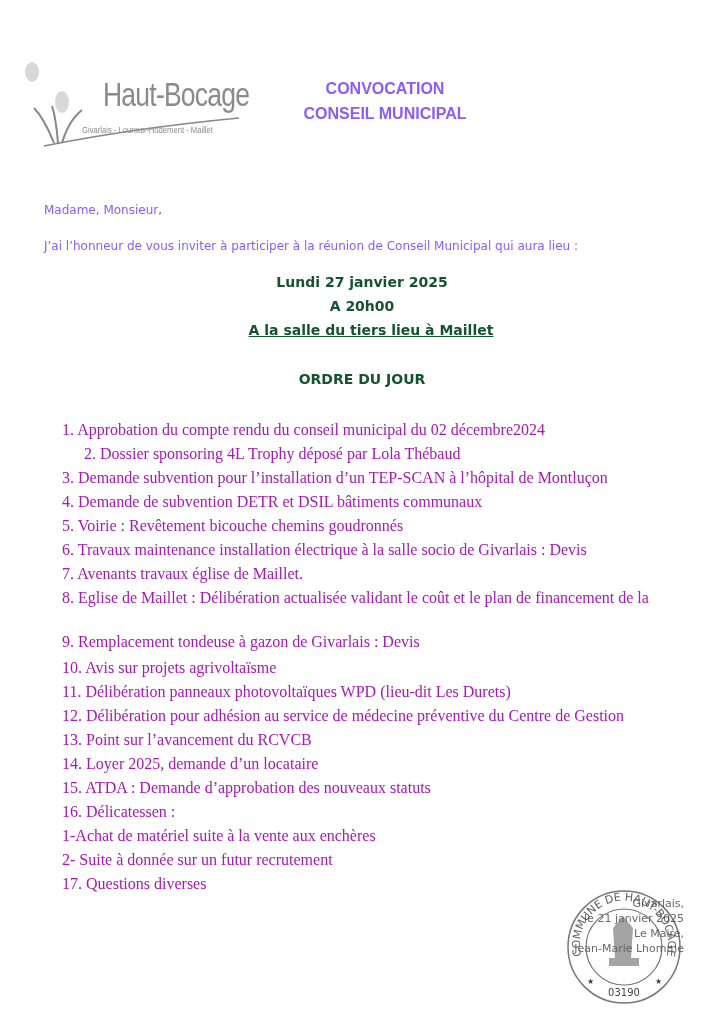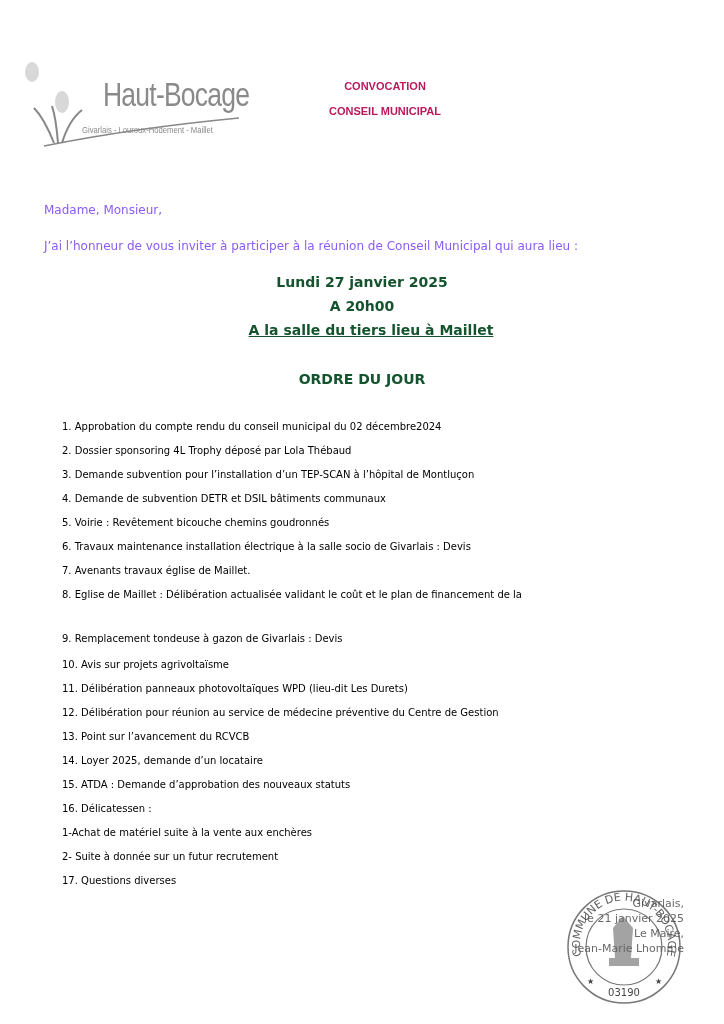--- a/index.html
+++ b/index.html
@@ -11,36 +11,36 @@
   #logo { left: 14px; top: 58px; width: 230px; height: 92px; }
   #logo-title { left: 103px; top: 75px; font-family: "Liberation Sans", sans-serif;
     font-size: 34px; color: #8a8a8a; letter-spacing: -1px; transform: scaleX(0.78);
     transform-origin: left top; white-space: nowrap; font-weight: normal; }
   #logo-sub { left: 82px; top: 125px; font-family: "Liberation Sans", sans-serif;
     font-size: 9px; color: #8a8a8a; white-space: nowrap; transform: scaleX(0.85);
     transform-origin: left top; }
 
   
   .hdr { left: 250px; width: 270px; text-align: center; font-family: "Liberation Sans", sans-serif;
-    font-weight: bold; font-size: 11px; color: #be185d; }
+    font-weight: bold; font-size: 16px; color: #8b5cf6; }
   #hdr1 { top: 80px; }
   #hdr2 { top: 105px; }
 
   .txt { font-size: 12px; color: #8b5cf6; white-space: nowrap; }
   #salutation { left: 44px; top: 203px; }
   #intro { left: 44px; top: 239px; }
 
   .center { left: 0; width: 724px; text-align: center; font-weight: bold; font-size: 14px; color: #14532d; }
   #date { top: 274px; }
   #time { top: 298px; }
   #place { top: 322px; }
   #place span { text-decoration: underline; margin-left: 18px; }
   #agenda-title { top: 371px; font-size: 14px; }
 
-  .item { position: absolute; left: 62px; font-size: 10px; color: #000000; white-space: nowrap; }
+  .item { position: absolute; left: 62px; font-size: 16px; color: #a21caf; white-space: nowrap; font-family: Liberation Serif, serif; }
   .item .num { display: inline-block; min-width: 0; }
   .item .cont { display: block; padding-left: 24px; margin-top: 9px; }
 
   
   #sig { right: 40px; top: 896px; text-align: right; font-size: 11px; color: #6a6a6a; line-height: 15px; }
   #stamp { left: 565px; top: 888px; width: 118px; height: 118px; }
 </style>
 </head>
 <body>
 
@@ -62,31 +62,31 @@
 <div id="intro" class="abs txt">J’ai l’honneur de vous inviter à participer à la réunion de Conseil Municipal qui aura lieu :</div>
 
 <div id="date" class="abs center">Lundi 27 janvier 2025</div>
 <div id="time" class="abs center">A 20h00</div>
 <div id="place" class="abs center"><span>A la salle du tiers lieu à Maillet</span></div>
 
 <div id="agenda-title" class="abs center">ORDRE DU JOUR</div>
 
 <div id="agenda">
     <div class="item" style="top: 421px;"><span class="num">1.</span> <span>Approbation du compte rendu du conseil municipal du 02 décembre2024</span></div>
-    <div class="item" style="top: 445px;"><span class="num">2.</span> <span>Dossier sponsoring 4L Trophy déposé par Lola Thébaud</span></div>
+    <div class="item" style="top: 445px; margin-left: 22px;"><span class="num">2.</span> <span>Dossier sponsoring 4L Trophy déposé par Lola Thébaud</span></div>
     <div class="item" style="top: 469px;"><span class="num">3.</span> <span>Demande subvention pour l’installation d’un TEP-SCAN à l’hôpital de Montluçon</span></div>
     <div class="item" style="top: 493px;"><span class="num">4.</span> <span> Demande de subvention DETR et DSIL bâtiments communaux</span></div>
     <div class="item" style="top: 517px;"><span class="num">5.</span> <span>Voirie : Revêtement bicouche chemins goudronnés</span></div>
     <div class="item" style="top: 541px;"><span class="num">6.</span> <span>Travaux maintenance installation électrique à la salle socio de Givarlais : Devis</span></div>
     <div class="item" style="top: 565px;"><span class="num">7.</span> <span>Avenants travaux église de Maillet.</span></div>
     <div class="item" style="top: 589px;"><span class="num">8.</span> <span>Eglise de Maillet : Délibération actualisée validant le coût et le plan de financement de la</span></div>
     <div class="item" style="top: 633px;"><span class="num">9.</span> <span> Remplacement tondeuse à gazon de Givarlais : Devis</span></div>
     <div class="item" style="top: 659px;"><span class="num">10.</span> <span>Avis sur projets agrivoltaïsme</span></div>
     <div class="item" style="top: 683px;"><span class="num">11.</span> <span>Délibération panneaux photovoltaïques WPD (lieu-dit Les Durets)</span></div>
-    <div class="item" style="top: 707px;"><span class="num">12.</span> <span>Délibération pour réunion au service de médecine préventive du Centre de Gestion</span></div>
+    <div class="item" style="top: 707px;"><span class="num">12.</span> <span>Délibération pour adhésion au service de médecine préventive du Centre de Gestion</span></div>
     <div class="item" style="top: 731px;"><span class="num">13.</span> <span>Point sur l’avancement du RCVCB</span></div>
     <div class="item" style="top: 755px;"><span class="num">14.</span> <span>Loyer 2025, demande d’un locataire</span></div>
     <div class="item" style="top: 779px;"><span class="num">15.</span> <span>ATDA : Demande d’approbation des nouveaux statuts</span></div>
     <div class="item" style="top: 803px;"><span class="num">16.</span> <span>Délicatessen :</span></div>
     <div class="item" style="top: 827px;"><span>1-Achat de matériel suite à la vente aux enchères</span></div>
     <div class="item" style="top: 851px;"><span>2- Suite à donnée sur un futur recrutement</span></div>
     <div class="item" style="top: 875px;"><span class="num">17.</span> <span>Questions diverses</span></div>
   </div>
 
 <div id="sig" class="abs">

